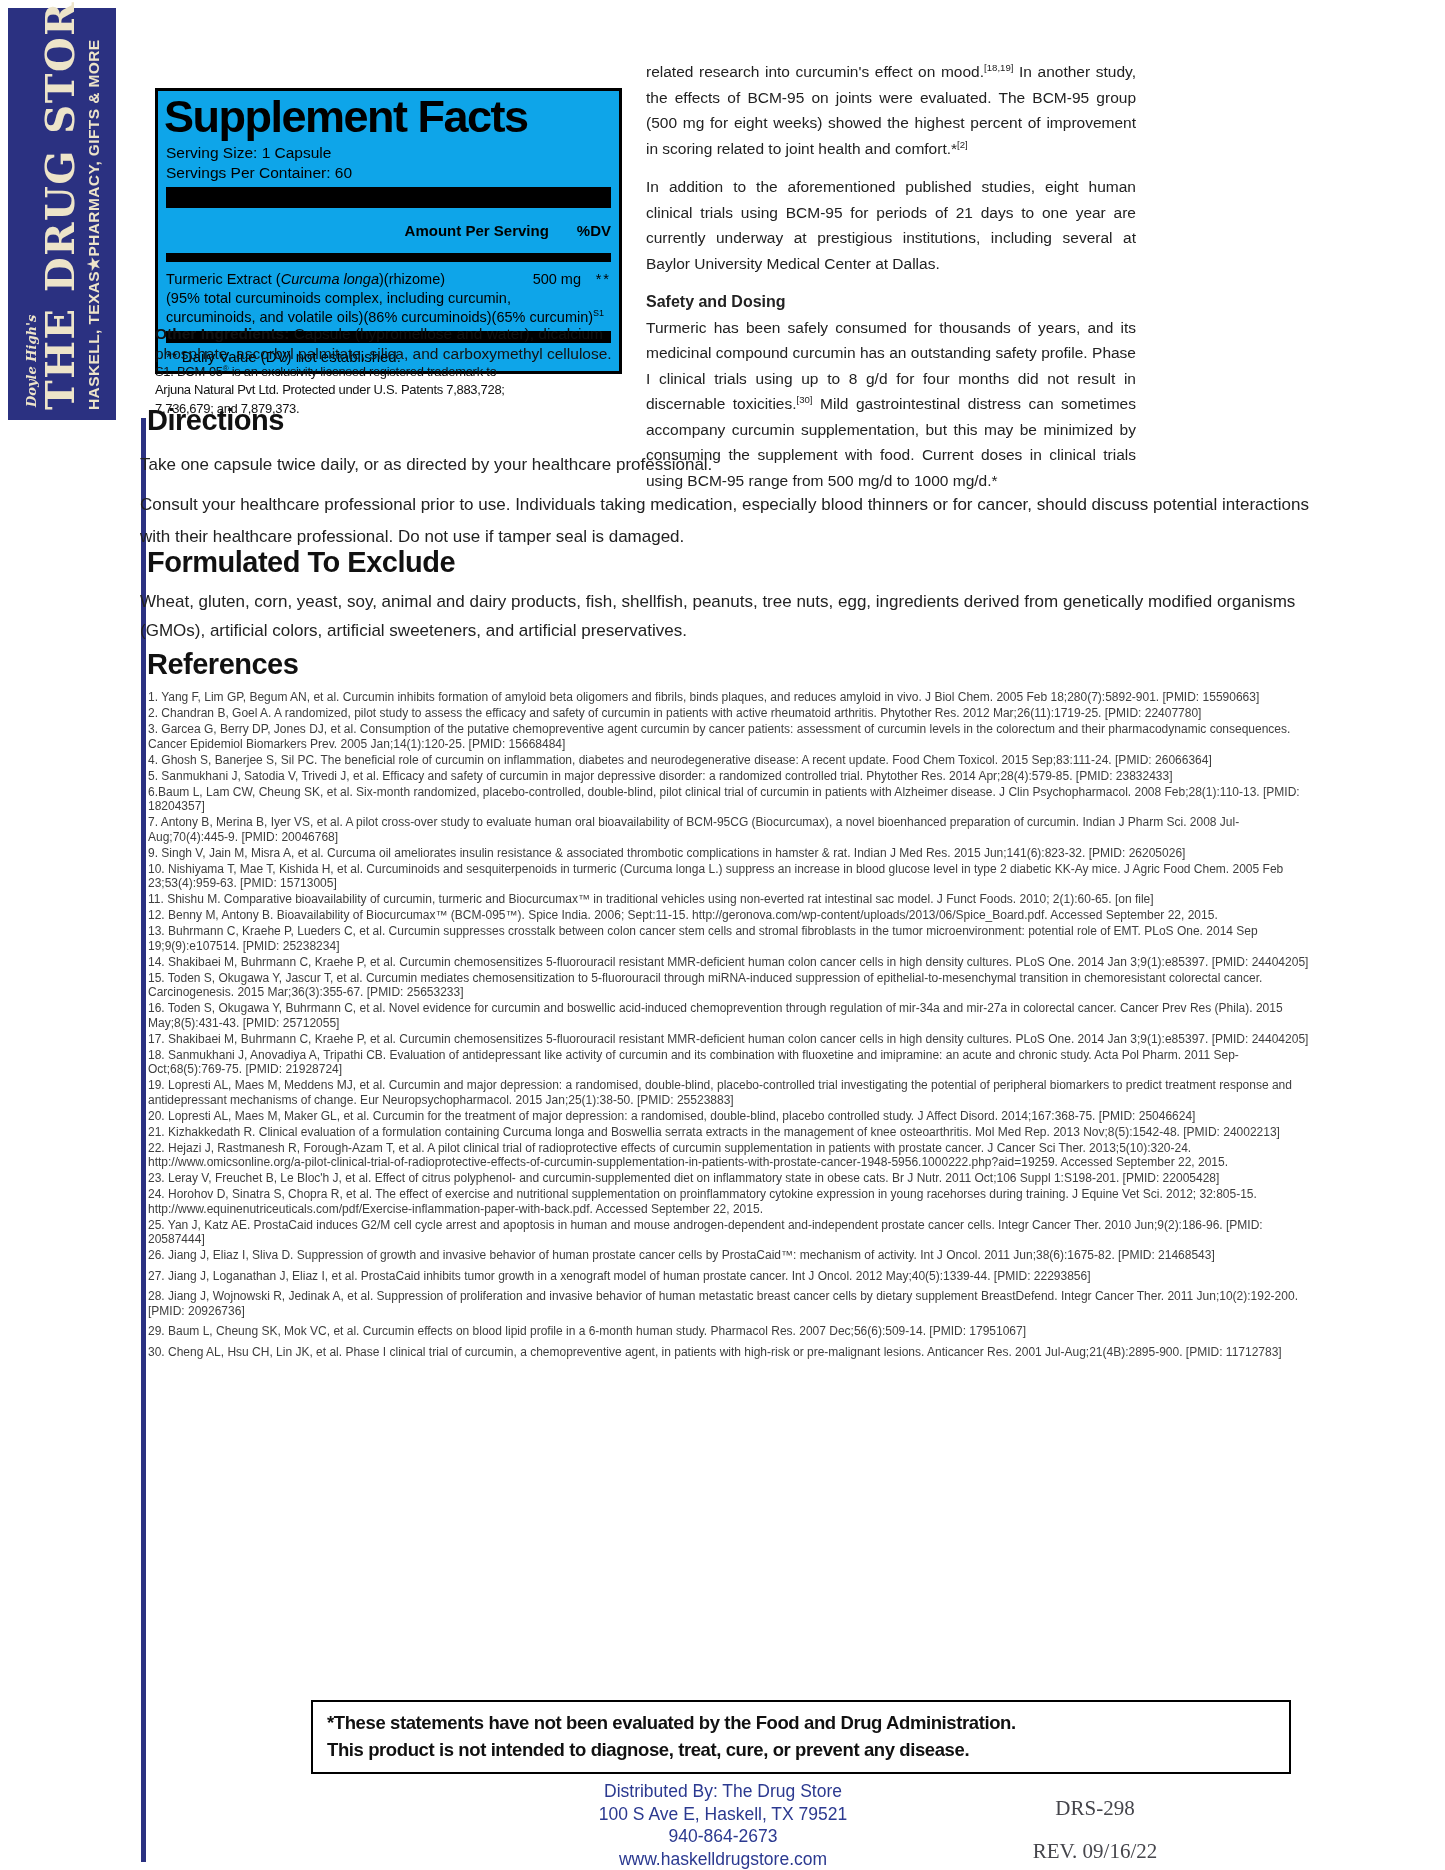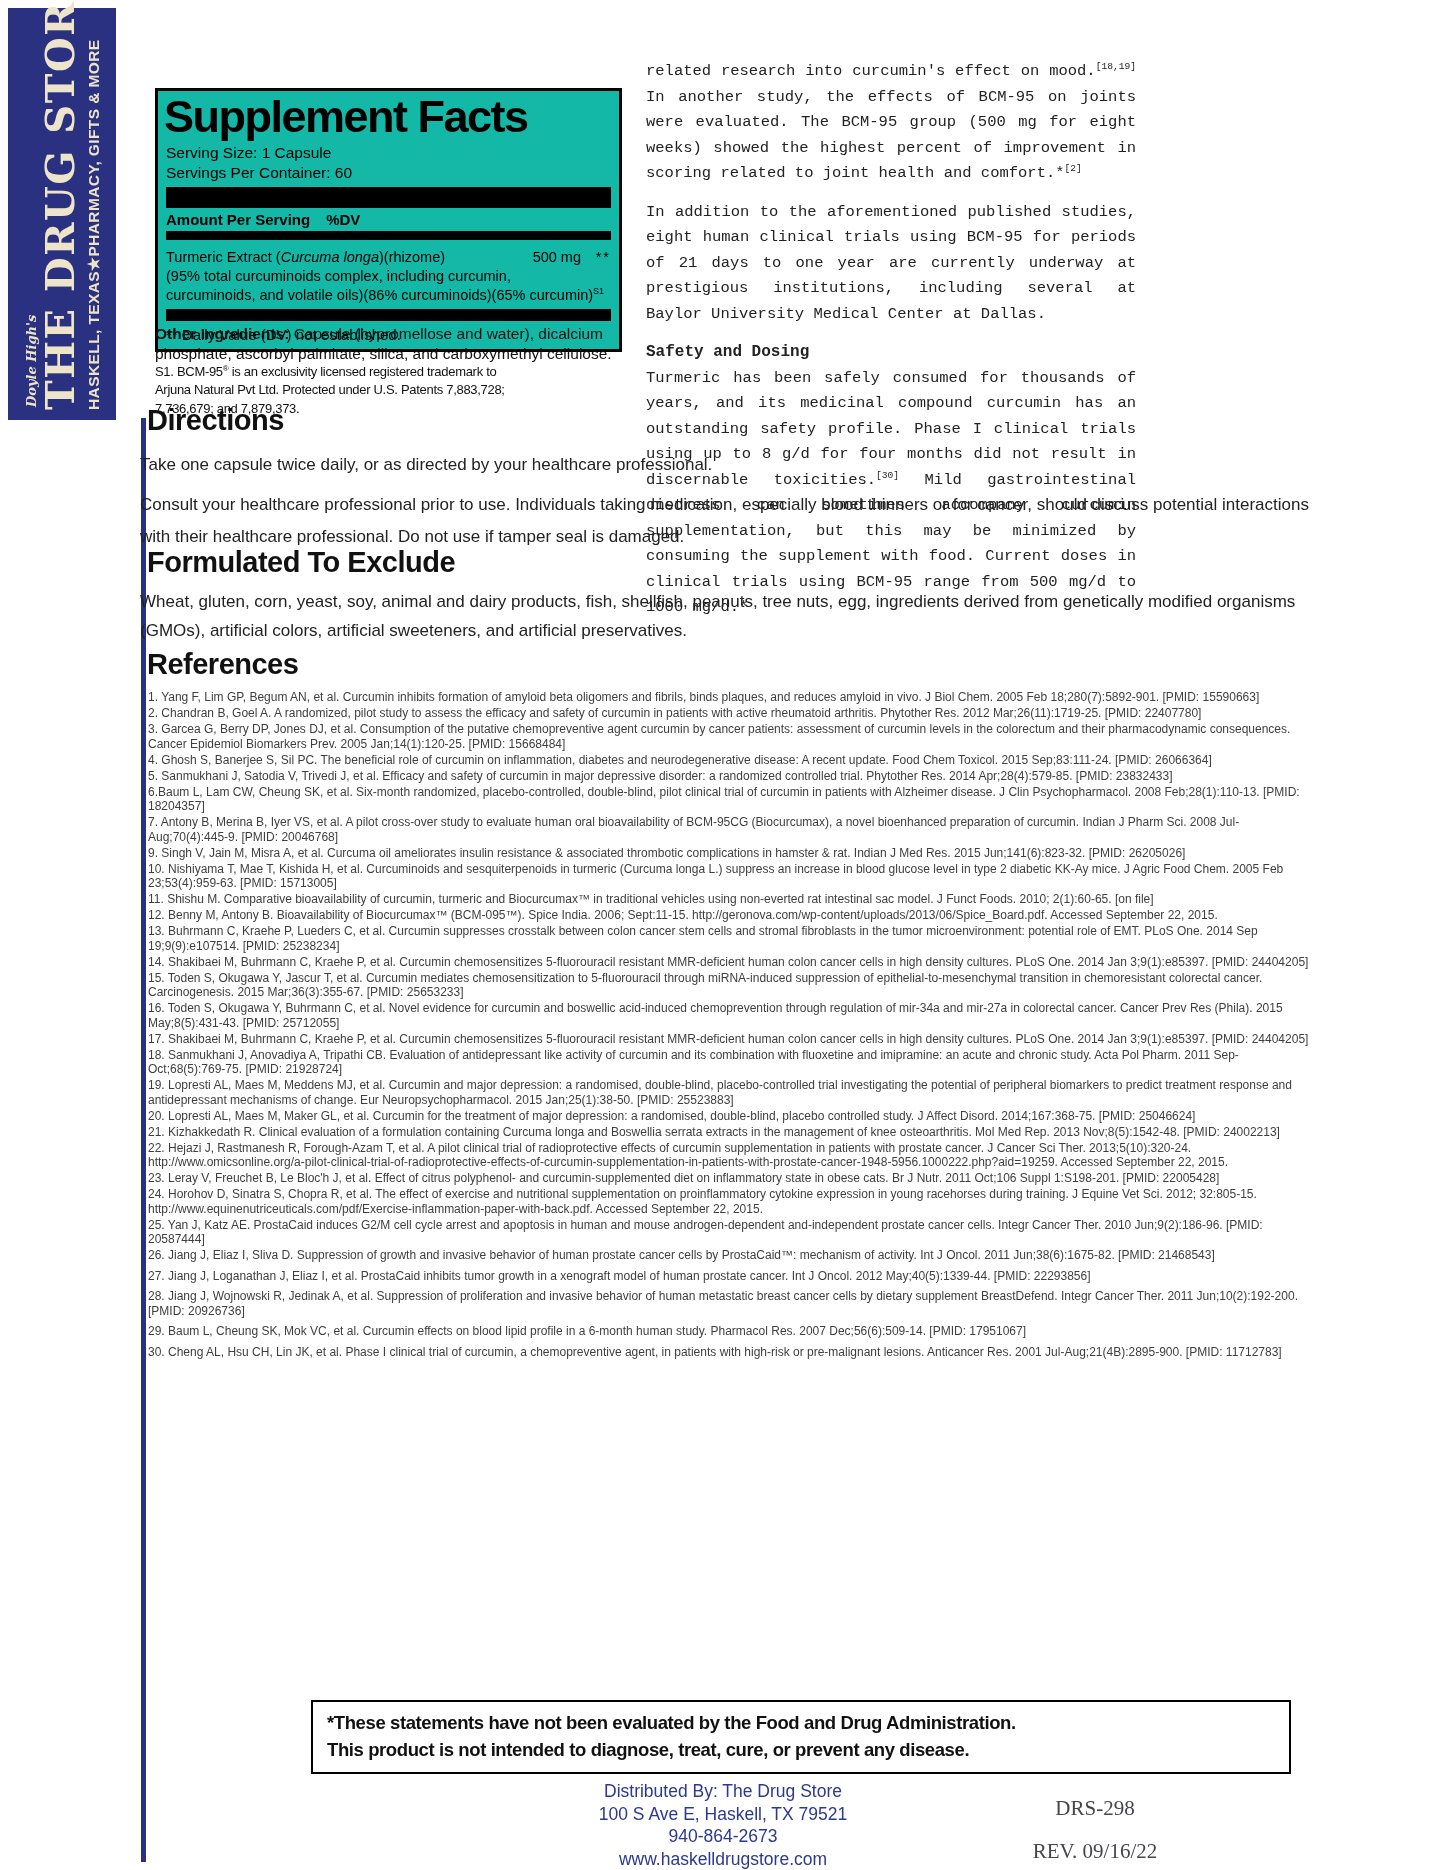--- a/index.html
+++ b/index.html
@@ -18,40 +18,40 @@
     display:flex; flex-direction:column; justify-content:center; align-items:flex-start;
     padding:4px 10px 2px; color:#ede4c9;
   }
   .brand-script { font-family:"DejaVu Serif", serif; font-style:italic; font-weight:700; font-size:13px; margin:0 0 1px 3px; }
   .brand-title { font-family:"DejaVu Serif", serif; font-weight:700; font-size:40px; line-height:1.0; letter-spacing:1.5px; white-space:nowrap; }
   .brand-tagline { font-size:15.5px; font-weight:700; letter-spacing:0.4px; margin-top:5px; white-space:nowrap; }
 
   .vline { position:absolute; left:141px; top:418px; width:5px; height:1444px; background:#2b3181; }
 
   
-  .sf-box { position:absolute; left:155px; top:88px; width:467px; border:3.5px solid #000; padding:2px 8px 6px; background:#14b8a6; }
+  .sf-box { position:absolute; left:155px; top:88px; width:467px; border:3.5px solid #000; padding:2px 8px 6px; background:#0ea5e9; }
   .sf-title { font-size:45px; font-weight:700; letter-spacing:-1.5px; line-height:1.05; margin:0 0 3px -2px; color:#000; }
   .sf-line { font-size:15.5px; line-height:1.25; color:#000; }
   .sf-bar1 { height:21px; background:#000; margin-top:5px; }
-  .sf-amount-row { display:flex; justify-content:flex-start; align-items:baseline; gap:16px; font-weight:700; font-size:15px; padding:3px 0; color:#000; }
+  .sf-amount-row { display:flex; justify-content:flex-end; align-items:baseline; gap:28px; font-weight:700; font-size:15px; padding:14px 0; color:#000; }
   .sf-bar2 { height:9px; background:#000; }
   .sf-ing { font-size:14.5px; line-height:1.32; color:#000; padding-top:8px; }
   .sf-ing-row1 { display:flex; align-items:flex-start; }
   .sf-ing-name { flex:1; }
   .sf-amt { margin-left:6px; }
   .sf-dv { width:30px; text-align:right; letter-spacing:2px; }
   .sf-bar3 { height:12px; background:#000; margin-top:4px; }
   .sf-foot { font-size:15px; padding-top:5px; color:#000; }
   sup { font-size:0.62em; vertical-align:super; line-height:0; }
 
   .other-ing { position:absolute; left:155px; top:324px; width:480px; font-size:15.5px; line-height:1.28; color:#111; }
   .tm-note { position:absolute; left:155px; top:363px; width:354px; font-size:13px; line-height:1.42; letter-spacing:-0.3px; color:#111; }
 
   
-  .rcol { position:absolute; left:646px; top:59px; width:490px; font-size:15.5px; line-height:25.5px; text-align:justify; color:#222;font-family:Liberation Mono, monospace; }
+  .rcol { position:absolute; left:646px; top:59px; width:490px; font-size:15.5px; line-height:25.5px; text-align:justify; color:#222; }
   .rcol p { margin:0 0 13px; }
   .rcol .safety-h { font-weight:700; margin:2px 0 0; font-size:16px; text-align:left; }
 
   
   .h1 { position:absolute; left:147px; font-size:29px; font-weight:700; letter-spacing:-0.5px; color:#111; }
   .h-directions { top:404px; }
   .h-fte { top:546px; }
   .h-refs { top:648px; }
   .body-p { position:absolute; left:140px; width:1172px; font-size:17px; line-height:32px; color:#222; }
   .p-take { top:449px; }

